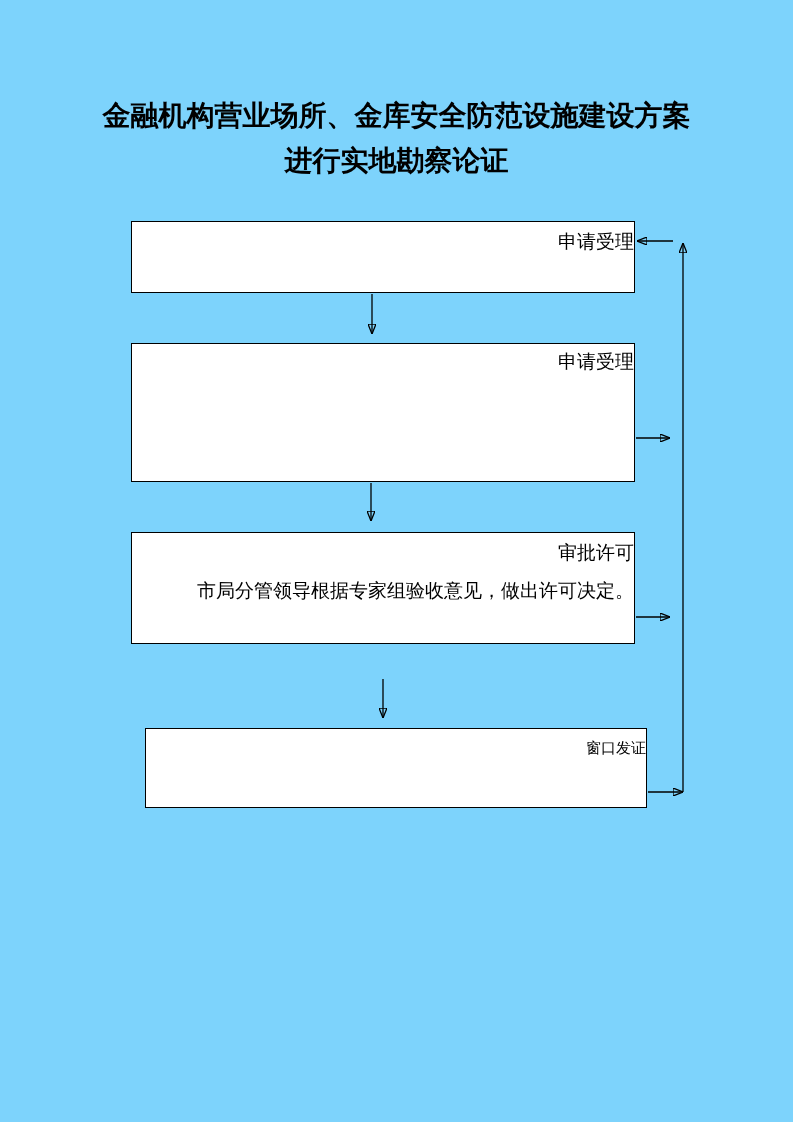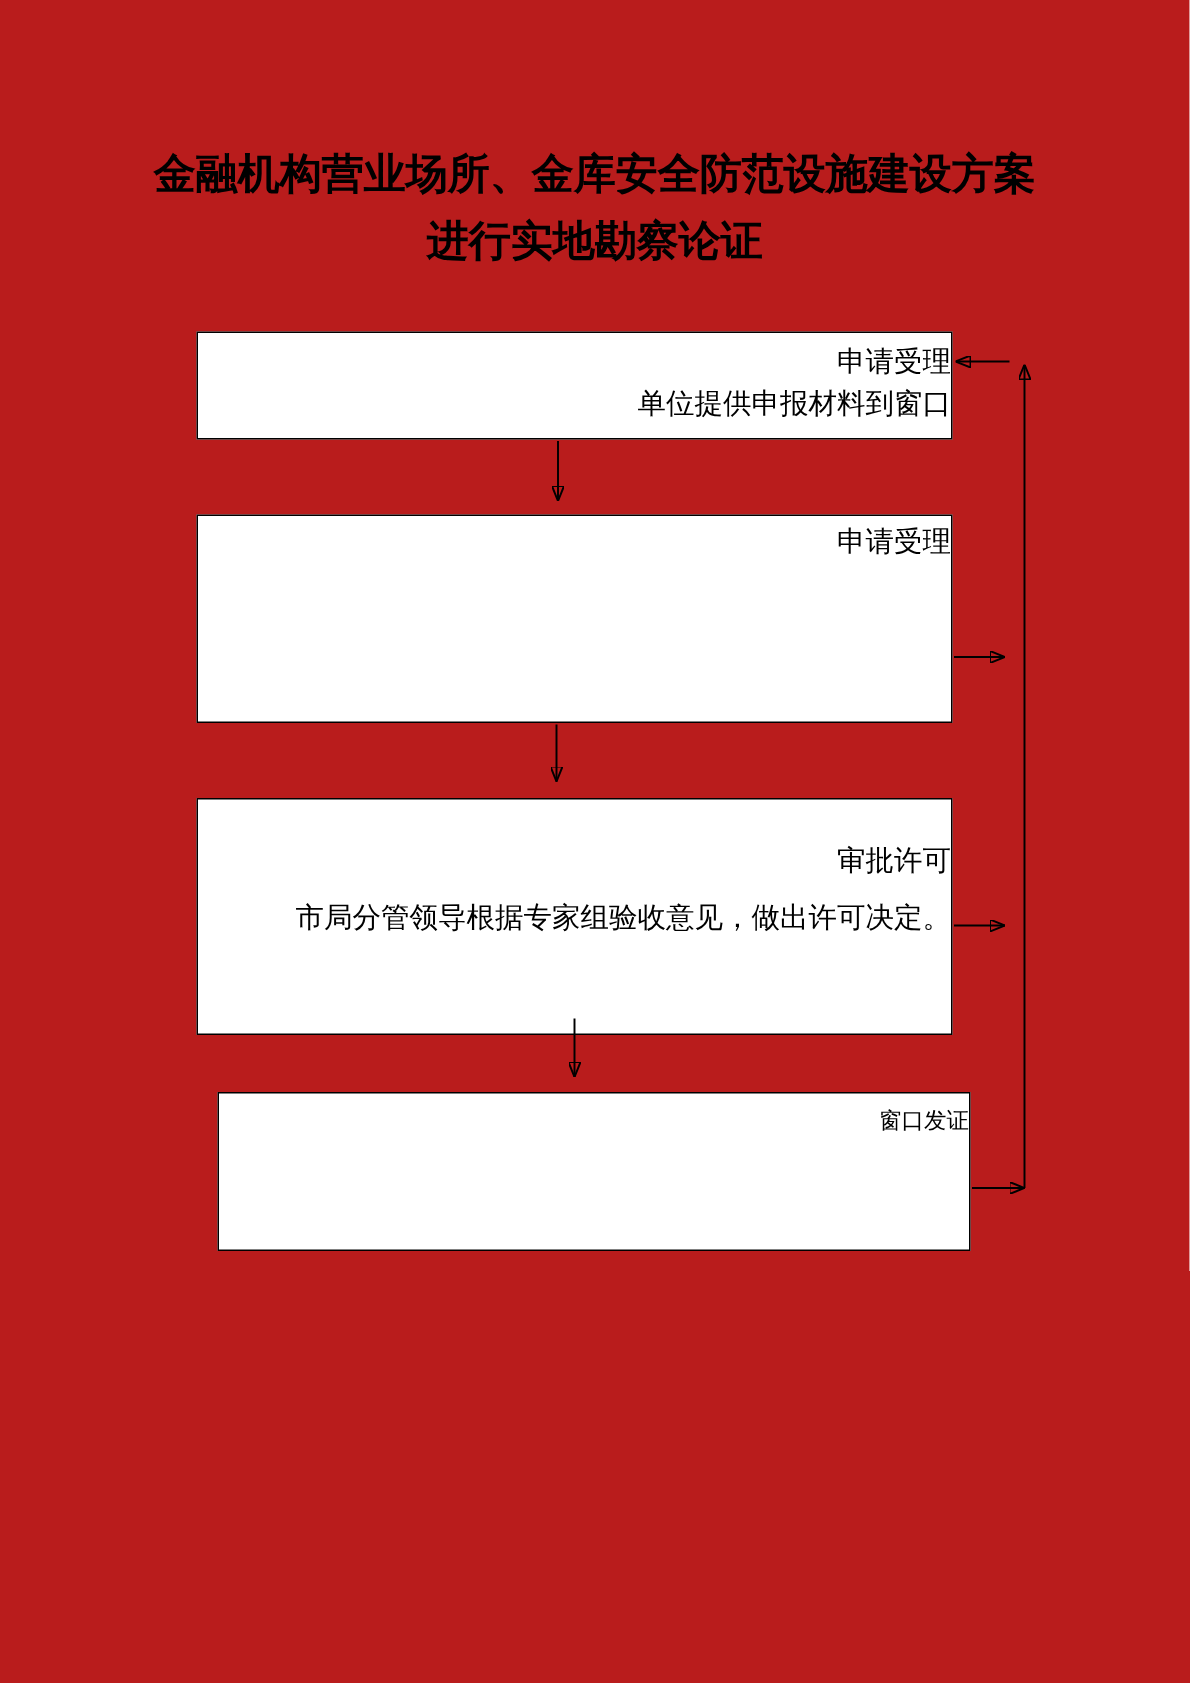--- a/index.html
+++ b/index.html
@@ -4,21 +4,21 @@
 <style>
   html, body {
     margin: 0;
     padding: 0;
     background: #ffffff;
   }
   .page {
     position: relative;
     width: 793px;
     height: 1122px;
-    background: #b91c1c;
+    background: #7dd3fc;
     color: #000000;
     font-family: "Liberation Serif", "DejaVu Serif", serif;
     overflow: hidden;
   }
   .doc-title {
     position: absolute;
     top: 93px;
     left: 0;
     width: 100%;
     margin: 0;
@@ -38,22 +38,22 @@
     background: #ffffff;
     text-align: right;
     font-size: 19px;
     line-height: 28px;
   }
   .box-title { font-weight: 400; }
   .box-body  { white-space: pre-line; }
 
   .box-step1 { left: 131px; top: 221px; width: 504px; height: 72px;  padding-top: 6px; }
   .box-step2 { left: 131px; top: 343px; width: 504px; height: 139px; padding-top: 4px; }
-  .box-step3 { left: 131px; top: 532px; width: 504px; height: 158px; padding-top: 28px; }
-  .box-step4 { left: 145px; top: 728px; width: 502px; height: 106px; padding-top: 9px; }
+  .box-step3 { left: 131px; top: 532px; width: 504px; height: 112px; padding-top: 6px; }
+  .box-step4 { left: 145px; top: 728px; width: 502px; height: 80px; padding-top: 9px; }
 
   .box-step3 .box-body { margin-top: 10px; }
   .box-step4 .box-title { font-size: 15px; line-height: 20px; }
 
   .connectors {
     position: absolute;
     left: 0;
     top: 0;
     width: 793px;
     height: 1122px;
@@ -70,21 +70,20 @@
 
 <div class="page">
 
   <h1 class="doc-title">
     <span class="title-line">金融机构营业场所、金库安全防范设施建设方案</span>
     <span class="title-line">进行实地勘察论证</span>
   </h1>
 
   <div class="flow-box box-step1">
     <div class="box-title">申请受理</div>
-    <div class="box-body">单位提供申报材料到窗口</div>
   </div>
 
   <div class="flow-box box-step2">
     <div class="box-title">申请受理</div>
   </div>
 
   <div class="flow-box box-step3">
     <div class="box-title">审批许可</div>
     <div class="box-body">市局分管领导根据专家组验收意见，做出许可决定。</div>
   </div>

